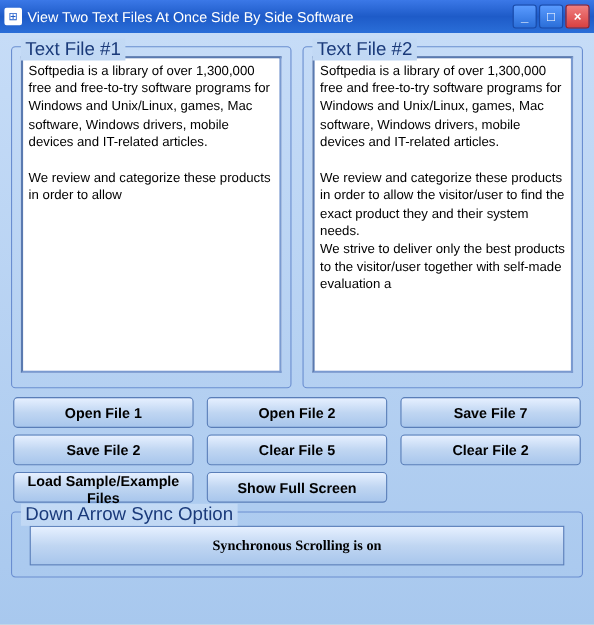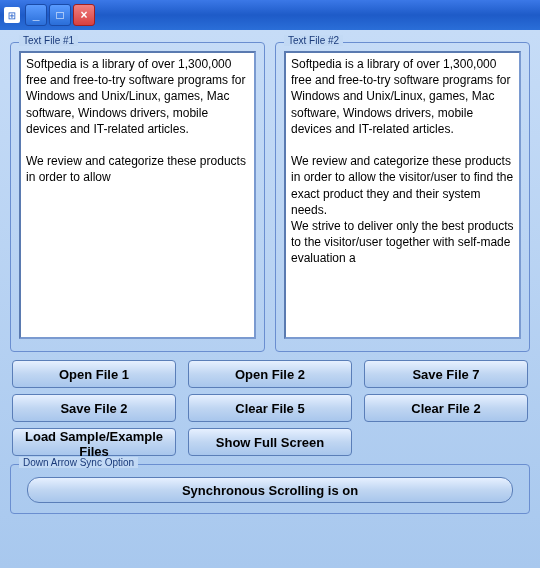--- a/index.html
+++ b/index.html
@@ -5,34 +5,35 @@
 * { box-sizing: border-box; margin: 0; padding: 0; }
 body { width: 540px; height: 568px; font-family: Arial, sans-serif; background: #ece9d8; overflow: hidden; }
 .titlebar { height: 30px; background: linear-gradient(to bottom, #3b78e7, #1e5bc8, #2a6ed8); display: flex; align-items: center; padding: 0 4px; color: white; font-size: 13px; }
 .title-icon { width: 16px; height: 16px; background: #fff; border-radius: 2px; margin-right: 5px; display: flex; align-items: center; justify-content: center; font-size: 10px; color: #1e5bc8; }
 .title-text { flex: 1; }
 .title-buttons { display: flex; gap: 2px; }
 .title-btn { width: 22px; height: 22px; background: linear-gradient(to bottom, #5a9bff, #2a6ed8); border: 1px solid #1a4ba8; border-radius: 3px; display: flex; align-items: center; justify-content: center; color: white; font-size: 12px; font-weight: bold; cursor: pointer; }
 .title-btn.close { background: linear-gradient(to bottom, #f08080, #d84040); border-color: #a02020; }
 .client { height: 538px; background: linear-gradient(to bottom, #c6dcf7, #a8c8ee); padding: 8px 10px 10px 10px; display: flex; flex-direction: column; }
 .groupbox { border: 1px solid #6a8ed0; border-radius: 4px; padding: 8px 8px 8px 8px; margin-top: 4px; position: relative; }
-.groupbox-label { position: absolute; top: -8px; left: 8px; background: linear-gradient(to bottom, #c3daf5, #c1d8f4); padding: 0 4px; color: #1a3a7a; font-size: 10px; }
+.groupbox-label { position: absolute; top: -8px; left: 8px; background: linear-gradient(to bottom, #c3daf5, #c1d8f4); padding: 0 4px; color: #1a3a7a; font-size: 17px; }
 .top-row { display: flex; gap: 10px; }
 .top-row .groupbox { flex: 1; }
 .textarea { width: 100%; height: 288px; background: white; border: 2px solid #7a9ad0; border-top-color: #5a7ab0; border-left-color: #5a7ab0; padding: 3px 5px; font-family: Arial, sans-serif; font-size: 12px; line-height: 1.35; resize: none; overflow: auto; color: #000; }
 .button-grid { display: grid; grid-template-columns: 1fr 1fr 1fr; gap: 6px 12px; margin-top: 8px; padding: 0 2px; }
 .btn { height: 28px; background: linear-gradient(to bottom, #e6f0ff, #c0d6f2 50%, #a8c6ec); border: 1px solid #5a7eb8; border-radius: 4px; font-family: Arial, sans-serif; font-size: 13px; font-weight: bold; color: #000; cursor: pointer; }
 .sync-group { margin-top: 8px; }
-.sync-btn { width: calc(100% - 16px); margin: 4px 8px 2px 8px; height: 26px; background: linear-gradient(to bottom, #e6f0ff, #c0d6f2 50%, #a8c6ec); border: 1px solid #5a7eb8; border-radius: 12px; font-family: Liberation Sans, sans-serif; font-size: 13px; font-weight: bold; color: #000; cursor: pointer; display: block; }
+.sync-btn { width: calc(100% - 16px); margin: 4px 8px 2px 8px; height: 36px; background: linear-gradient(to bottom, #e6f0ff, #c0d6f2 50%, #a8c6ec); border: 1px solid #5a7eb8; border-radius: 0; font-family: Liberation Serif, serif; font-size: 13px; font-weight: bold; color: #000; cursor: pointer; display: block; }
 </style>
 </head>
 <body>
 
 <div class="titlebar">
   <div class="title-icon">⊞</div>
+  <div class="title-text">View Two Text Files At Once Side By Side Software</div>
   <div class="title-buttons">
     <div class="title-btn">_</div>
     <div class="title-btn">□</div>
     <div class="title-btn close">×</div>
   </div>
 </div>
 
 <div class="client">
 
   <div class="top-row">

